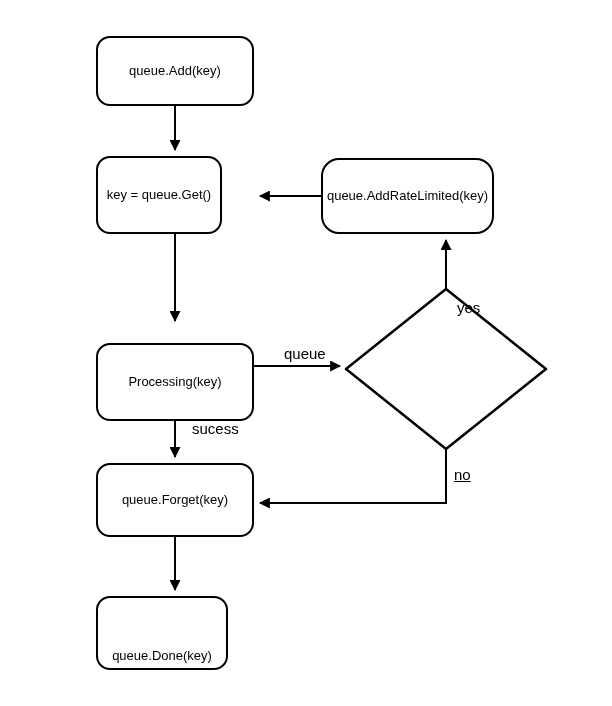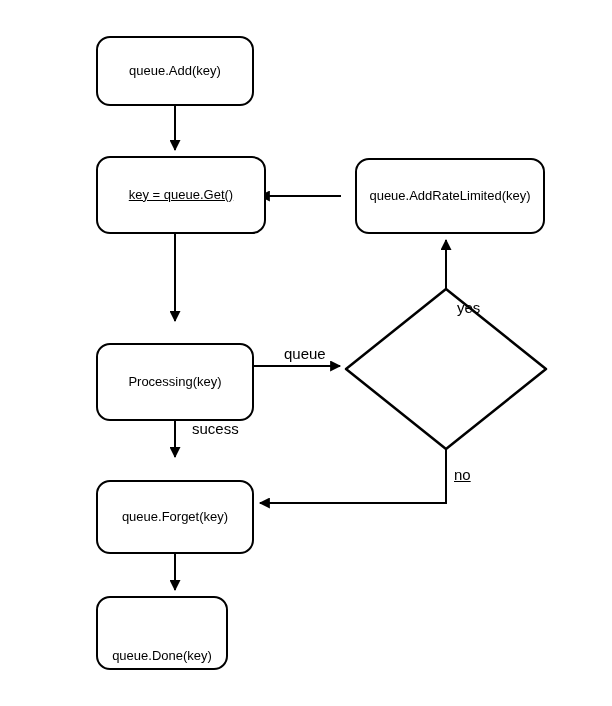--- a/index.html
+++ b/index.html
@@ -29,24 +29,24 @@
     align-items: center;
     justify-content: center;
     text-align: center;
     font-size: 13px;
     line-height: 1.25;
     color: #000;
     padding: 4px 8px;
   }
 
   .node-add        { left: 96px;  top: 36px;  width: 158px; height: 70px; }
-  .node-get        { left: 96px;  top: 156px; width: 170px; height: 78px; text-decoration: underline; }
-  .node-rate       { left: 355px; top: 158px; width: 190px; height: 76px; }
+  .node-get        { left: 96px;  top: 156px; width: 126px; height: 78px; }
+  .node-rate       { left: 321px; top: 158px; width: 173px; height: 76px; border-radius: 18px; }
   .node-processing { left: 96px;  top: 327px; width: 158px; height: 78px; margin-top: 16px; }
-  .node-forget     { left: 96px;  top: 463px; width: 158px; height: 74px; margin-top: 17px; }
+  .node-forget     { left: 96px;  top: 463px; width: 158px; height: 74px; }
   .node-done       { left: 96px;  top: 596px; width: 132px; height: 74px; align-items: flex-end; }
 
   .diamond-label {
     position: absolute;
     left: 351px; top: 350px;
     width: 190px;
     text-align: center;
     font-size: 14.5px;
     line-height: 1.3;
     color: #000;

